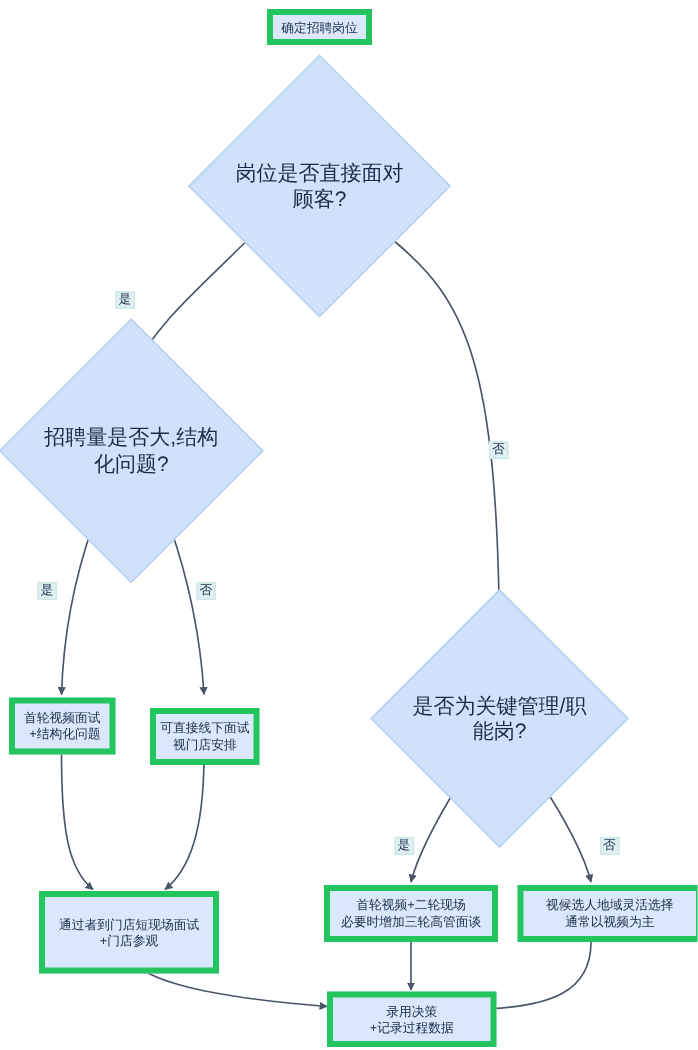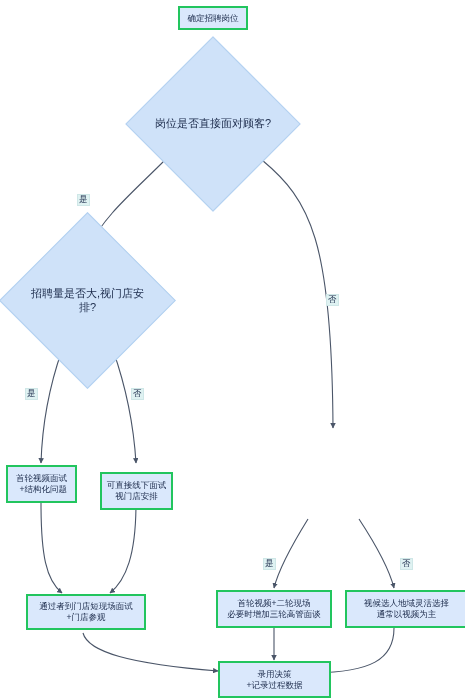--- a/index.html
+++ b/index.html
@@ -29,35 +29,35 @@
   }
   .node {
     position: absolute;
     box-sizing: border-box;
     display: flex;
     align-items: center;
     justify-content: center;
     text-align: center;
     color: #1b2a4a;
     background: #dae8fc;
-    border: 2px solid #22c55e;
+    border: 4px solid #22c55e;
   }
   .node .node-label {
     display: block;
     line-height: 1.25;
     white-space: pre-line;
     padding: 0 2px;
   }
   .proc {
     font-size: 8.5px;
   }
   .decision {
     background: transparent;
     border: none;
-    font-size: 11px;
+    font-size: 14px;
   }
   .decision .diamond-shape {
     position: absolute;
     left: 0; top: 0;
     width: 100%;
     height: 100%;
     background: #cfe2f9;
     border: 1px solid #b3d1f0;
     transform: rotate(45deg);
     box-sizing: border-box;
@@ -118,35 +118,39 @@
     <span class="node-label">确定招聘岗位</span>
   </div>
 
   <div class="node decision" style="left:151px; top:62px; width:124px; height:124px;">
     <span class="diamond-shape"></span>
     <span class="node-label">岗位是否直接面对顾客?</span>
   </div>
 
   <div class="node decision" style="left:25px; top:238px; width:125px; height:125px;">
     <span class="diamond-shape"></span>
-    <span class="node-label">招聘量是否大,视门店安排?</span>
+    <span class="node-label">招聘量是否大,结构化问题?</span>
   </div>
 
+  <div class="node decision" style="left:272px; top:418px; width:122px; height:122px;">
+    <span class="diamond-shape"></span>
+    <span class="node-label">是否为关键管理/职能岗?</span>
+  </div>
 
   <div class="node proc" style="left:6px; top:465px; width:71px; height:38px;text-align:right;">
     <span class="node-label">首轮视频面试
 +结构化问题</span>
   </div>
 
   <div class="node proc" style="left:100px; top:472px; width:73px; height:38px;">
     <span class="node-label">可直接线下面试
 视门店安排</span>
   </div>
 
-  <div class="node proc" style="left:26px; top:594px; width:120px; height:36px;">
+  <div class="node proc" style="left:26px; top:594px; width:120px; height:55px;">
     <span class="node-label">通过者到门店短现场面试
 +门店参观</span>
   </div>
 
   <div class="node proc" style="left:216px; top:590px; width:116px; height:38px;">
     <span class="node-label">首轮视频+二轮现场
 必要时增加三轮高管面谈</span>
   </div>
 
   <div class="node proc" style="left:345px; top:590px; width:123px; height:38px;">

